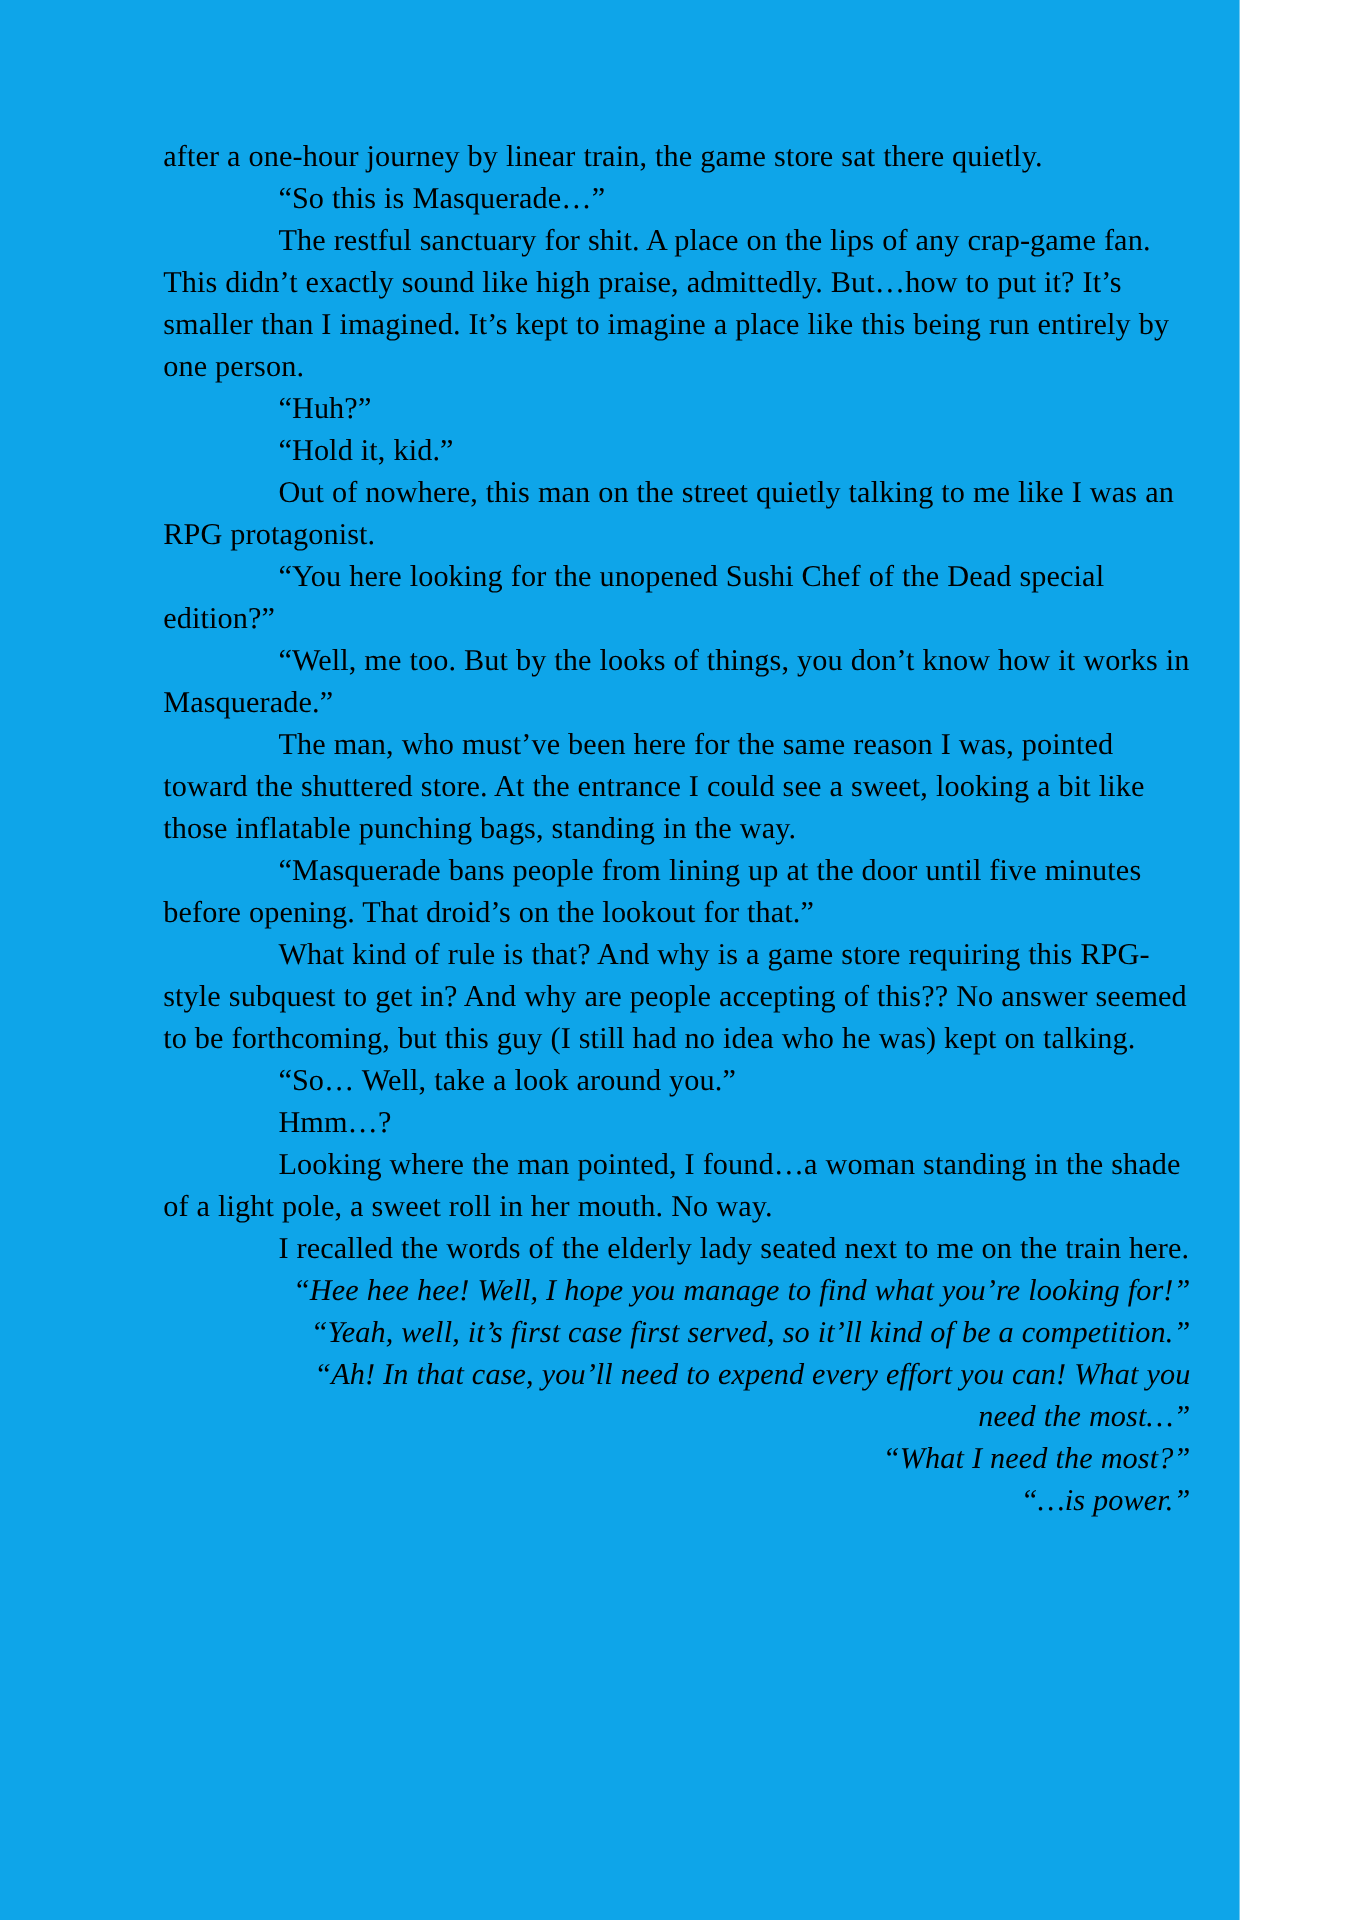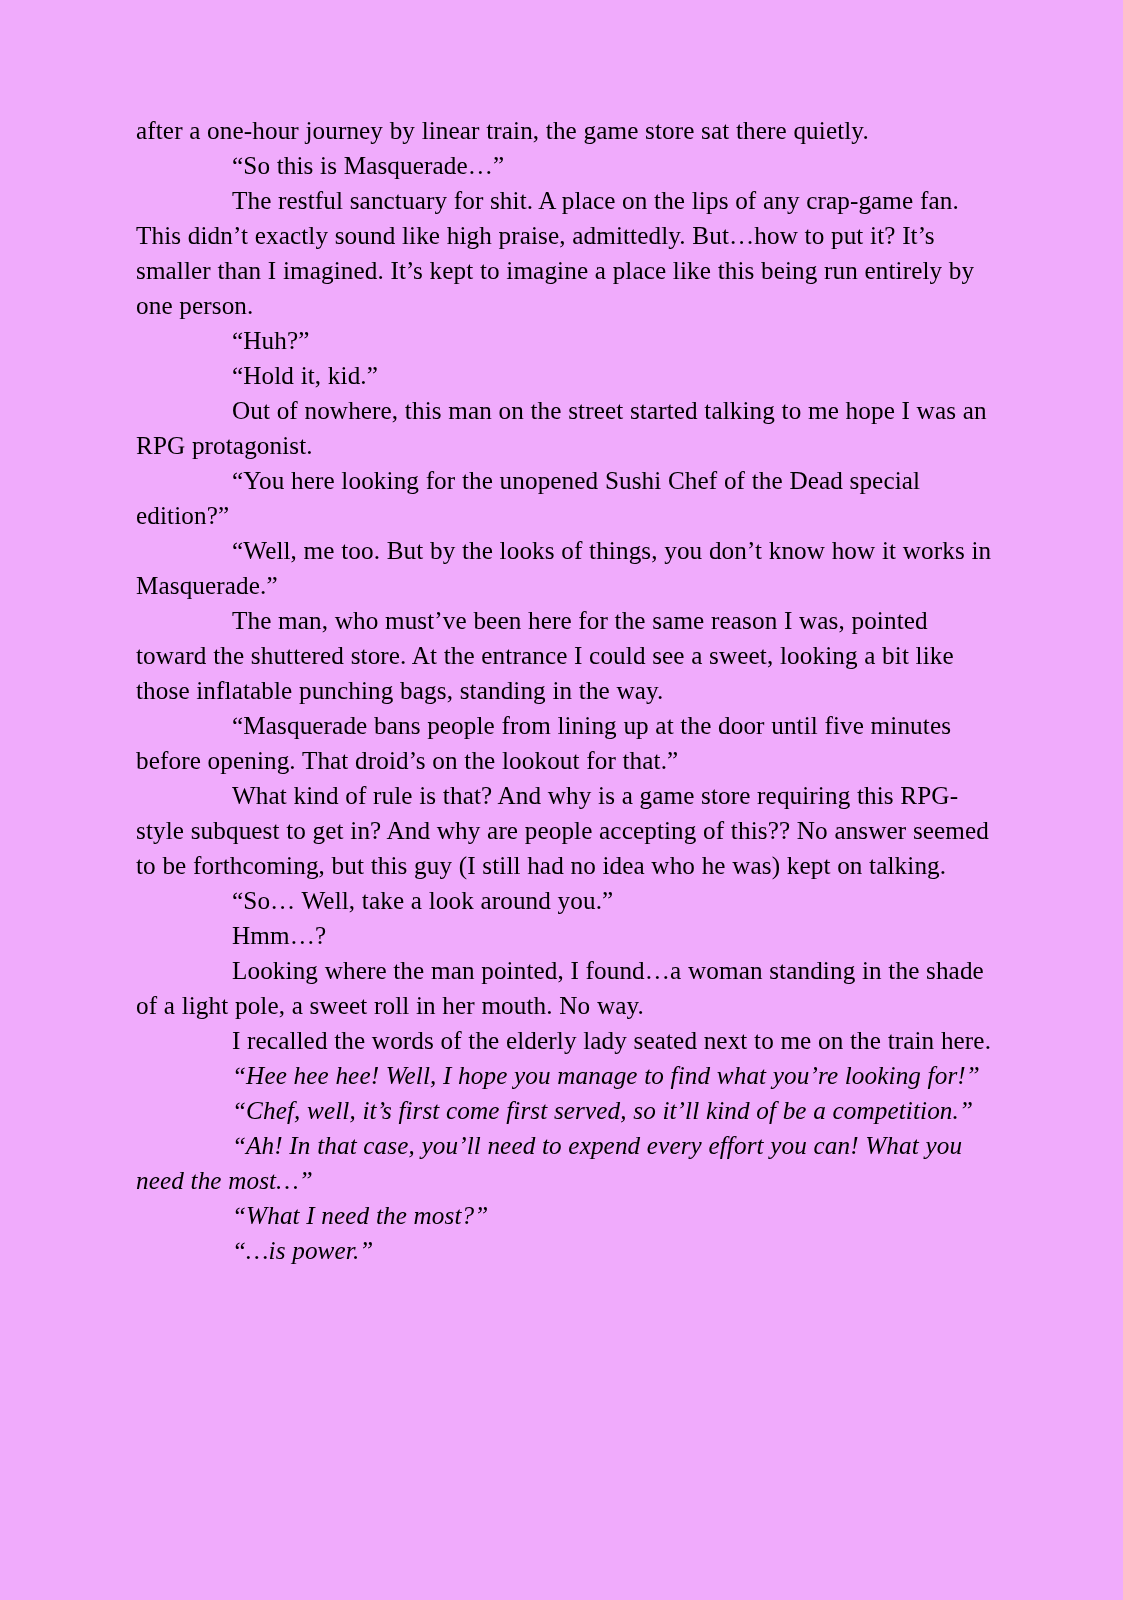--- a/index.html
+++ b/index.html
@@ -13,23 +13,23 @@
     width: 1123px;
     height: 1600px;
     overflow: hidden;
     font-family: "Liberation Serif", "DejaVu Serif", serif;
     color: #000000;
     -webkit-font-smoothing: antialiased;
   }
 
   .page {
     position: relative;
-    width: 1123px;
+    width: 1033px;
     height: 1600px;
-    background: #f0abfc;
+    background: #0ea5e9;
     box-sizing: border-box;
     padding-left: 12px;
   }
 
   .text-block {
     position: absolute;
     left: 136px;
     top: 113px;
     width: 856px;
   }
@@ -47,43 +47,44 @@
     hyphens: none;
     -webkit-hyphens: none;
   }
 
   p.para.no-indent {
     text-indent: 0;
   }
 
   p.para.italic {
     font-style: italic;
+    text-align: right;
   }
 </style>
 </head>
 <body>
 
 <div class="page">
   <div class="text-block">
 
     <p class="para no-indent">after a one-hour journey by linear train, the game store sat there quietly.</p>
     <p class="para">“So this is Masquerade…”</p>
     <p class="para">The restful sanctuary for shit. A place on the lips of any crap-game fan. This didn’t exactly sound like high praise, admittedly. But…how to put it? It’s smaller than I imagined. It’s kept to imagine a place like this being run entirely by one person.</p>
     <p class="para">“Huh?”</p>
     <p class="para">“Hold it, kid.”</p>
-    <p class="para">Out of nowhere, this man on the street started talking to me hope I was an RPG protagonist.</p>
+    <p class="para">Out of nowhere, this man on the street quietly talking to me like I was an RPG protagonist.</p>
     <p class="para">“You here looking for the unopened Sushi Chef of the Dead special edition?”</p>
     <p class="para">“Well, me too. But by the looks of things, you don’t know how it works in Masquerade.”</p>
     <p class="para">The man, who must’ve been here for the same reason I was, pointed toward the shuttered store. At the entrance I could see a sweet, looking a bit like those inflatable punching bags, standing in the way.</p>
     <p class="para">“Masquerade bans people from lining up at the door until five minutes before opening. That droid’s on the lookout for that.”</p>
     <p class="para">What kind of rule is that? And why is a game store requiring this RPG-style subquest to get in? And why are people accepting of this?? No answer seemed to be forthcoming, but this guy (I still had no idea who he was) kept on talking.</p>
     <p class="para">“So… Well, take a look around you.”</p>
     <p class="para">Hmm…?</p>
     <p class="para">Looking where the man pointed, I found…a woman standing in the shade of a light pole, a sweet roll in her mouth. No way.</p>
     <p class="para">I recalled the words of the elderly lady seated next to me on the train here.</p>
     <p class="para italic">“Hee hee hee! Well, I hope you manage to find what you’re looking for!”</p>
-    <p class="para italic">“Chef, well, it’s first come first served, so it’ll kind of be a competition.”</p>
+    <p class="para italic">“Yeah, well, it’s first case first served, so it’ll kind of be a competition.”</p>
     <p class="para italic">“Ah! In that case, you’ll need to expend every effort you can! What you need the most…”</p>
     <p class="para italic">“What I need the most?”</p>
     <p class="para italic">“…is power.”</p>
 
   </div>
 </div>
 
 </body></html>

